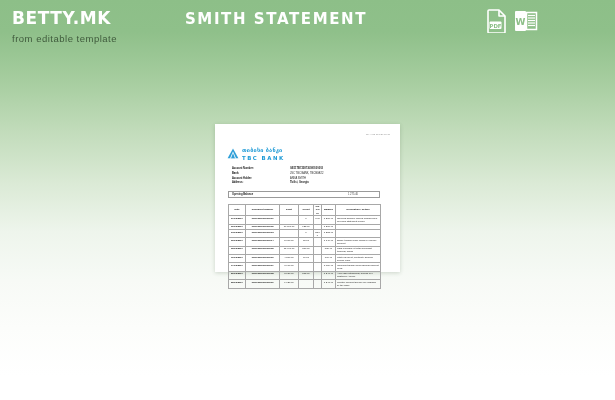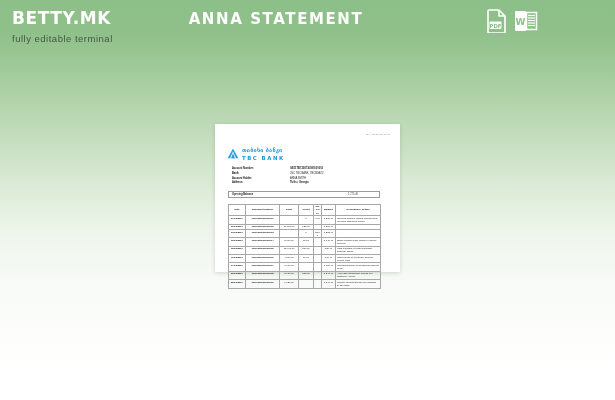--- a/index.html
+++ b/index.html
@@ -188,24 +188,24 @@
 
   .tbl td.c-date, .tbl td.c-doc { font-weight: bold; }
 </style>
 </head>
 <body>
 
 <div class="topbar">
 
   <div class="brand">
     <div class="brand-name">BETTY.MK</div>
-    <div class="brand-sub">fully editable terminal</div>
-  </div>
-
-  <div class="page-title">ANNA STATEMENT</div>
+    <div class="brand-sub">from editable template</div>
+  </div>
+
+  <div class="page-title">SMITH STATEMENT</div>
 
   <div class="formats">
     <span class="fmt-icon">
       <svg width="20" height="24" viewBox="0 0 20 24" aria-hidden="true">
         <path d="M2 1 h10 l6 6 v16 a1 1 0 0 1 -1 1 H2 a1 1 0 0 1 -1 -1 V2 a1 1 0 0 1 1 -1 z" fill="none" stroke="#ffffff" stroke-width="1.6" stroke-linejoin="round"></path>
         <path d="M12 1 v6 h6" fill="none" stroke="#ffffff" stroke-width="1.6" stroke-linejoin="round"></path>
         <rect x="2.5" y="12.5" width="12" height="7.5" rx="1" fill="#ffffff"></rect>
         <text x="8.5" y="18.6" font-family="DejaVu Sans, sans-serif" font-size="5.4" font-weight="bold" fill="#8dbf88" text-anchor="middle">PDF</text>
       </svg>
     </span>

